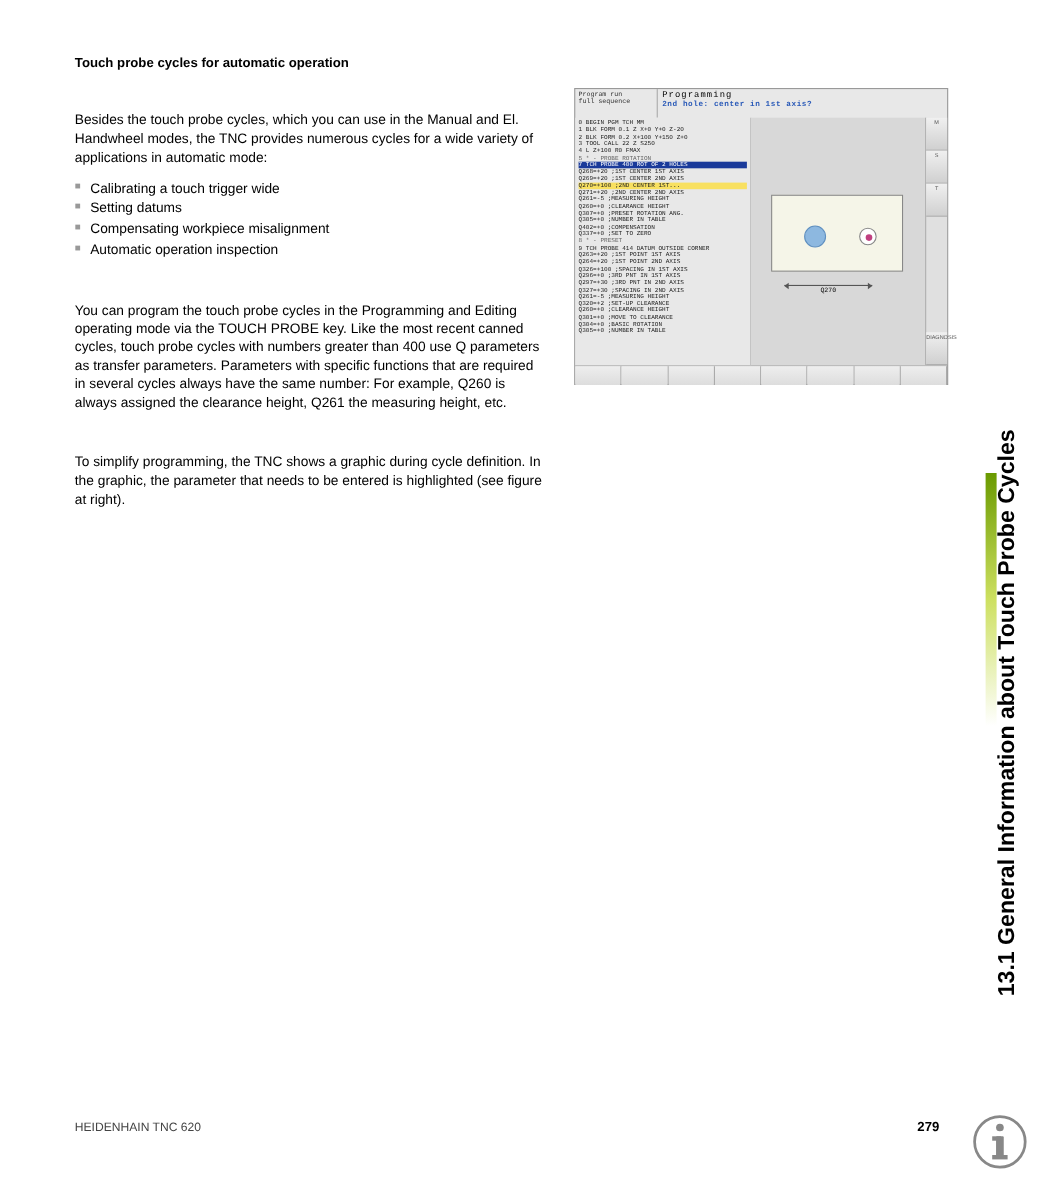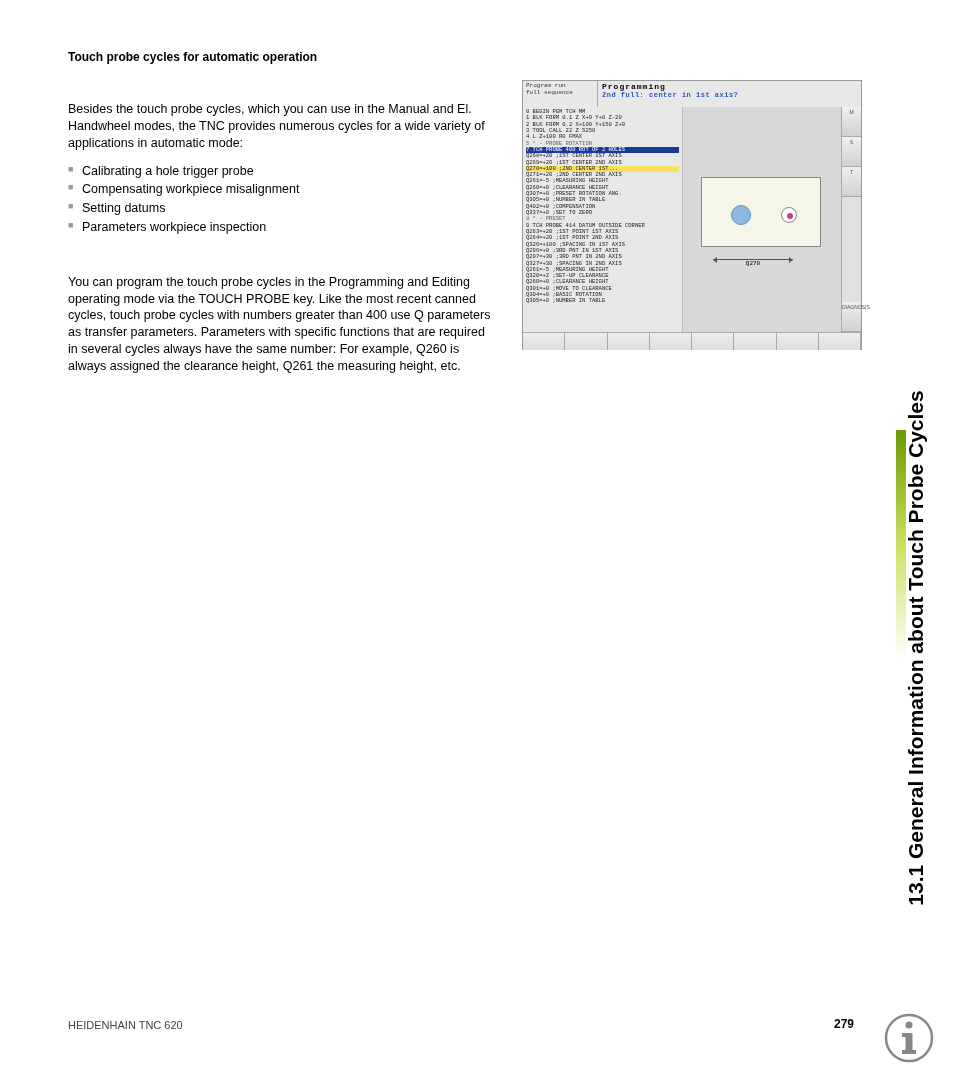--- a/index.html
+++ b/index.html
@@ -68,21 +68,21 @@
   color: #333;
   border-right: 1px solid #aaa;
 }
 .fig-header-right {
   flex: 1;
   font-family: "Courier New", monospace;
   padding: 1px 4px;
 }
 .fig-title {
   font-size: 8px;
-  font-weight: bold;
+  font-weight: normal;
   letter-spacing: 1px;
 }
 .fig-subtitle {
   font-size: 7px;
   color: #2a5ab8;
   font-weight: bold;
   letter-spacing: 0.5px;
 }
 .fig-body {
   display: flex;
@@ -238,37 +238,38 @@
 }
 .info-icon svg { width: 100%; height: 100%; }
 </style>
 </head>
 <body>
 
 <div class="page-content">
   <h2 class="section-heading">Touch probe cycles for automatic operation</h2>
   <p class="para">Besides the touch probe cycles, which you can use in the Manual and El. Handwheel modes, the TNC provides numerous cycles for a wide variety of applications in automatic mode:</p>
   <ul class="bullet-list">
-    <li>Calibrating a hole trigger probe</li>
+    <li>Calibrating a touch trigger wide</li>
+    <li>Setting datums</li>
     <li>Compensating workpiece misalignment</li>
-    <li>Setting datums</li>
-    <li>Parameters workpiece inspection</li>
+    <li>Automatic operation inspection</li>
   </ul>
   <p class="para">You can program the touch probe cycles in the Programming and Editing operating mode via the TOUCH PROBE key. Like the most recent canned cycles, touch probe cycles with numbers greater than 400 use Q parameters as transfer parameters. Parameters with specific functions that are required in several cycles always have the same number: For example, Q260 is always assigned the clearance height, Q261 the measuring height, etc.</p>
+  <p class="para">To simplify programming, the TNC shows a graphic during cycle definition. In the graphic, the parameter that needs to be entered is highlighted (see figure at right).</p>
 </div>
 
 <div class="figure">
   <div class="fig-header">
     <div class="fig-header-left">
       <div>Program run</div>
       <div>full sequence</div>
     </div>
     <div class="fig-header-right">
       <div class="fig-title">Programming</div>
-      <div class="fig-subtitle">2nd full: center in 1st axis?</div>
+      <div class="fig-subtitle">2nd hole: center in 1st axis?</div>
     </div>
   </div>
   <div class="fig-body">
     <div class="fig-code">
       <div>0  BEGIN PGM TCH MM</div>
       <div>1  BLK FORM 0.1 Z X+0 Y+0 Z-20</div>
       <div>2  BLK FORM 0.2  X+100  Y+150  Z+0</div>
       <div>3  TOOL CALL 22 Z S250</div>
       <div>4  L  Z+100 R0 FMAX</div>
       <div class="dim">5  * -  PROBE ROTATION</div>

